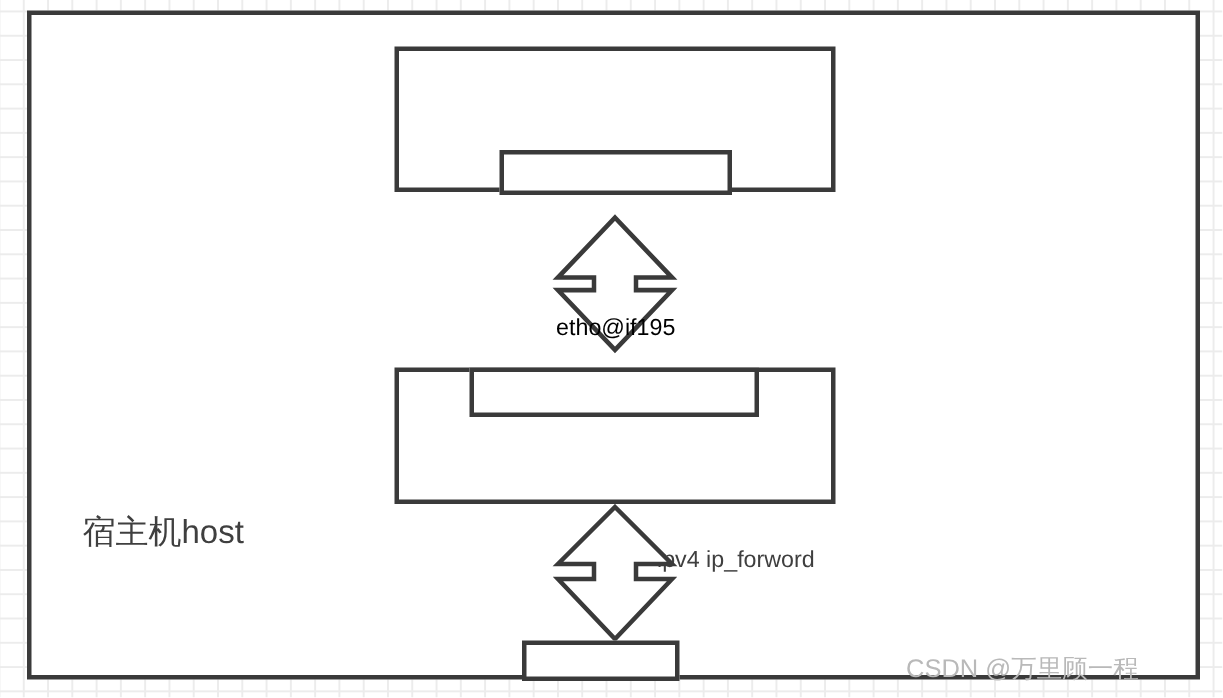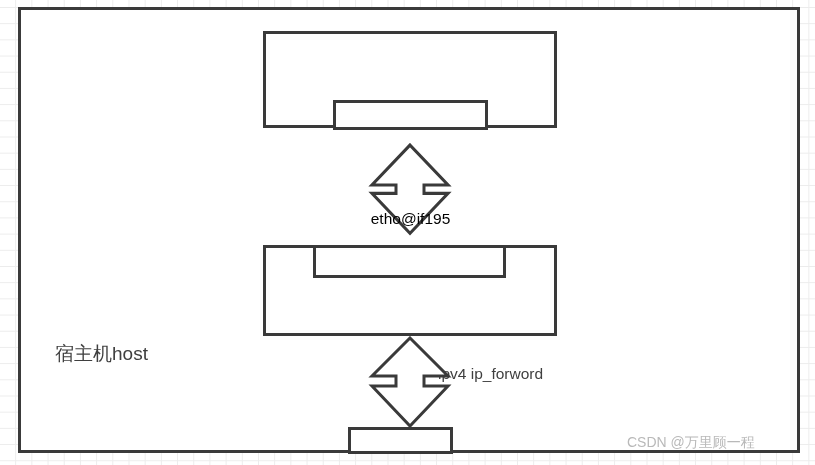--- a/index.html
+++ b/index.html
@@ -100,21 +100,21 @@
     left: 348px;
     top: 427px;
     width: 105px;
     height: 27px;
     z-index: 3;
   }
 
   #host-label {
     left: 55px;
     top: 344px;
-    font-size: 19px;
+    font-size: 22px;
   }
 
   #ipforward-label {
     left: 438px;
     top: 366px;
     font-size: 15.5px;
   }
 
   
   .arrow-wrap {
@@ -131,23 +131,23 @@
     left: 368px;
     top: 336px;
     width: 84px;
     height: 92px;
   }
   .arrow-wrap svg { display: block; }
 
   
   #watermark {
     position: absolute;
-    left: 627px;
+    left: 604px;
     top: 434px;
-    font-size: 14px;
+    font-size: 17px;
     color: #b9b9b9;
     white-space: pre;
     z-index: 5;
   }
 </style>
 </head>
 <body>
 
 <div id="canvas">
 

